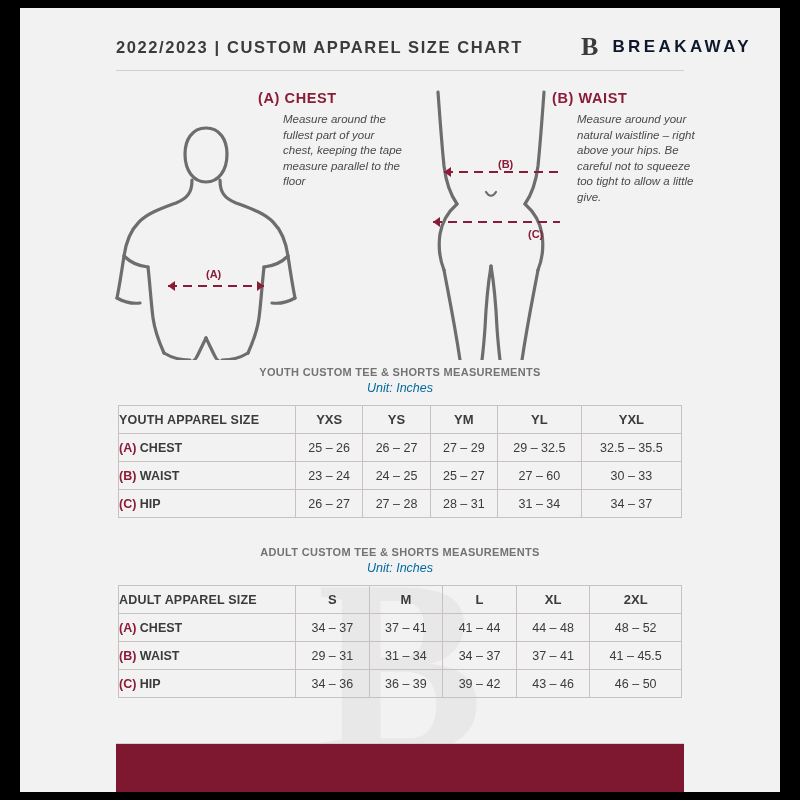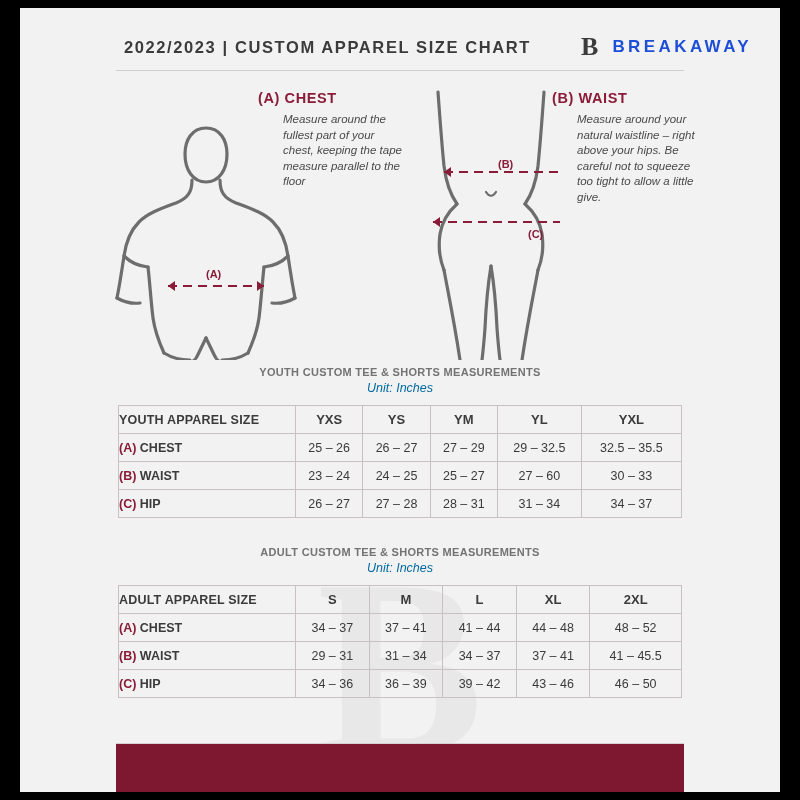--- a/index.html
+++ b/index.html
@@ -49,21 +49,21 @@
   
   .header {
     position: absolute;
     left: 0;
     top: 0;
     width: 760px;
     height: 62px;
   }
   .header-title {
     position: absolute;
-    left: 104px;
+    left: 96px;
     top: 30px;
     font-size: 16.5px;
     font-weight: bold;
     letter-spacing: 1.6px;
     color: #3b3b3b;
   }
   .brand {
     position: absolute;
     right: 28px;
     top: 26px;
@@ -75,21 +75,21 @@
     font-family: "Liberation Serif", serif;
     font-weight: bold;
     font-size: 26px;
     color: #3b3b3b;
     line-height: 26px;
   }
   .brand-name {
     font-size: 17px;
     font-weight: bold;
     letter-spacing: 3.4px;
-    color: #1d4ed8;
+    color: #0f172a;
   }
   .hr-top {
     position: absolute;
     left: 96px;
     top: 62px;
     width: 568px;
     height: 1px;
     background: #cfcfcf;
   }
   

